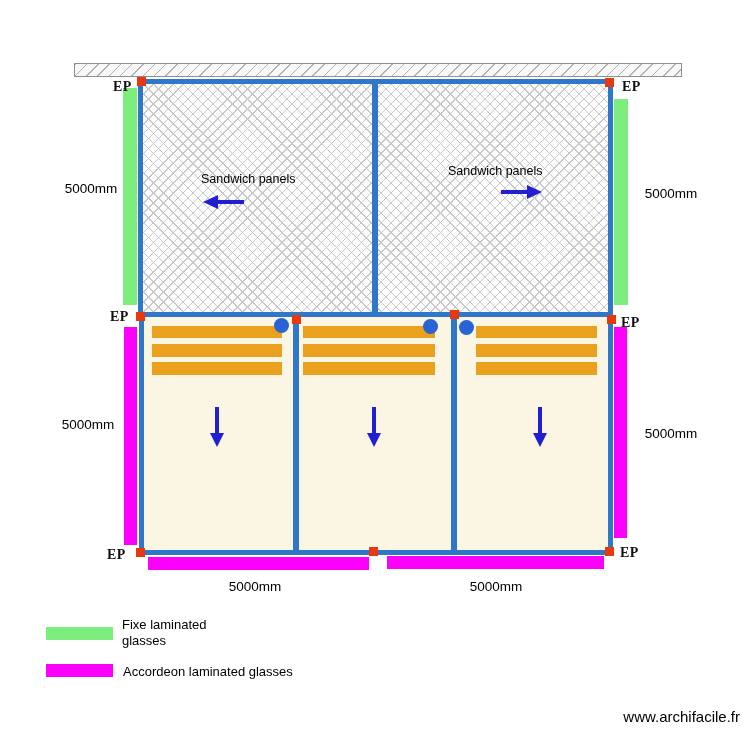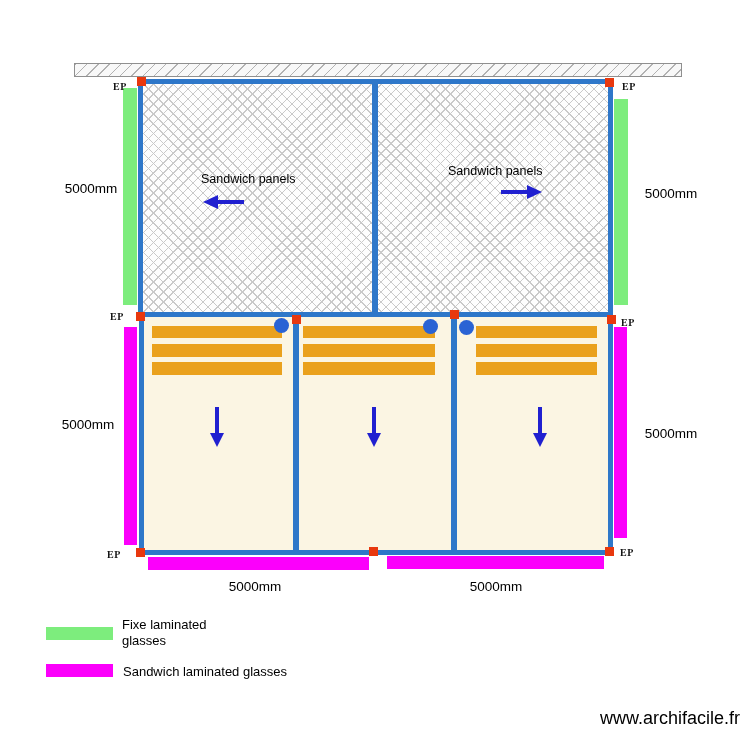--- a/index.html
+++ b/index.html
@@ -36,27 +36,27 @@
   .door-divider{width:6px;height:233px;top:317px;background:#2e77c9;}
 
   .slat{background:#eaa11d;height:12px;}
   .hinge{width:15px;height:15px;border-radius:50%;background:#2a63d4;}
   .connector{width:9px;height:9px;background:#e8380e;}
 
   .glass-green{background:#7ded7d;}
   .glass-magenta{background:#fb00fb;}
 
   .ep{
-    font-family:"Liberation Serif",serif;font-weight:bold;font-size:10px;
+    font-family:"Liberation Serif",serif;font-weight:bold;font-size:14px;
     letter-spacing:0.5px;color:#111;line-height:10px;
   }
   .dim{font-size:13.5px;width:80px;text-align:center;line-height:14px;}
   .panel-label{font-size:12.5px;line-height:13px;white-space:nowrap;}
   .legend-label{font-size:13px;line-height:16px;}
-  .watermark{font-size:18px;}
+  .watermark{font-size:15px;}
 </style>
 </head>
 <body>
 
 <div id="canvas">
 
   <div class="abs wall"></div>
 
   <div class="abs sandwich-section"></div>
   <div class="abs top-divider"></div>
@@ -135,18 +135,18 @@
   <div class="abs dim" style="left:631px;top:187px;">5000mm</div>
   <div class="abs dim" style="left:48px;top:418px;">5000mm</div>
   <div class="abs dim" style="left:631px;top:427px;">5000mm</div>
   <div class="abs dim" style="left:215px;top:580px;">5000mm</div>
   <div class="abs dim" style="left:456px;top:580px;">5000mm</div>
 
   <div class="abs" style="left:0;top:0;width:0;height:0;">
     <div class="abs glass-green" style="left:46px;top:627px;width:67px;height:13px;"></div>
     <div class="abs legend-label" style="left:122px;top:617px;width:100px;">Fixe laminated glasses</div>
     <div class="abs glass-magenta" style="left:46px;top:664px;width:67px;height:13px;"></div>
-    <div class="abs legend-label" style="left:123px;top:664px;white-space:nowrap;">Sandwich laminated glasses</div>
+    <div class="abs legend-label" style="left:123px;top:664px;white-space:nowrap;">Accordeon laminated glasses</div>
   </div>
 
   <div class="abs watermark" style="right:10px;top:708px;">www.archifacile.fr</div>
 
 </div>
 
 </body></html>

